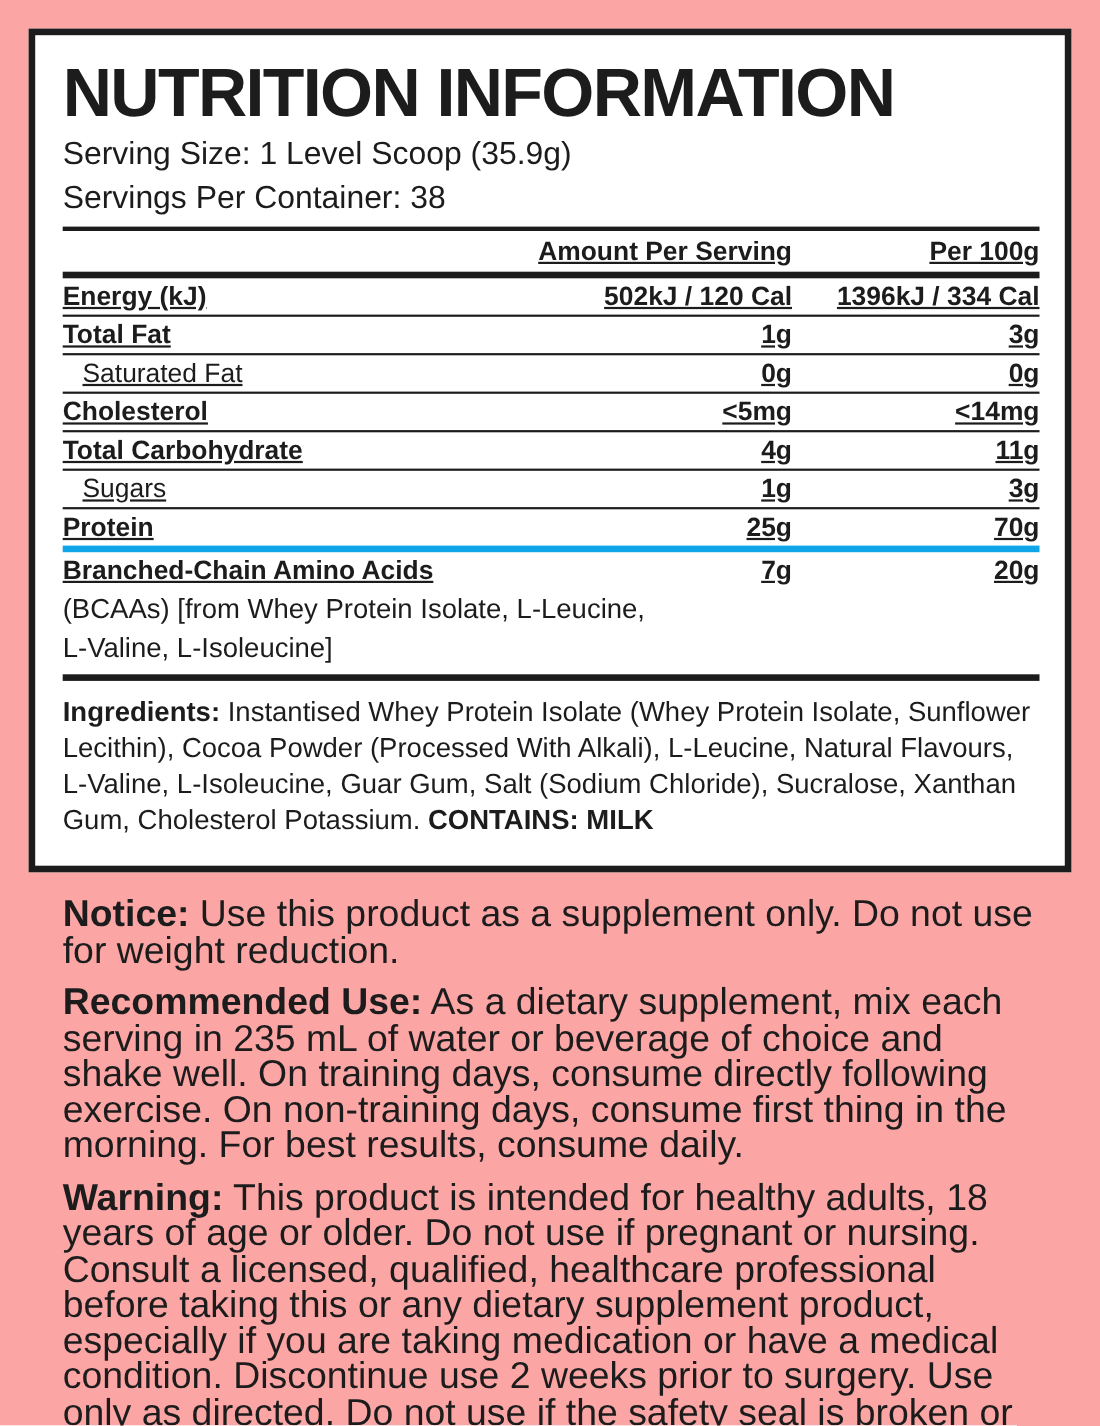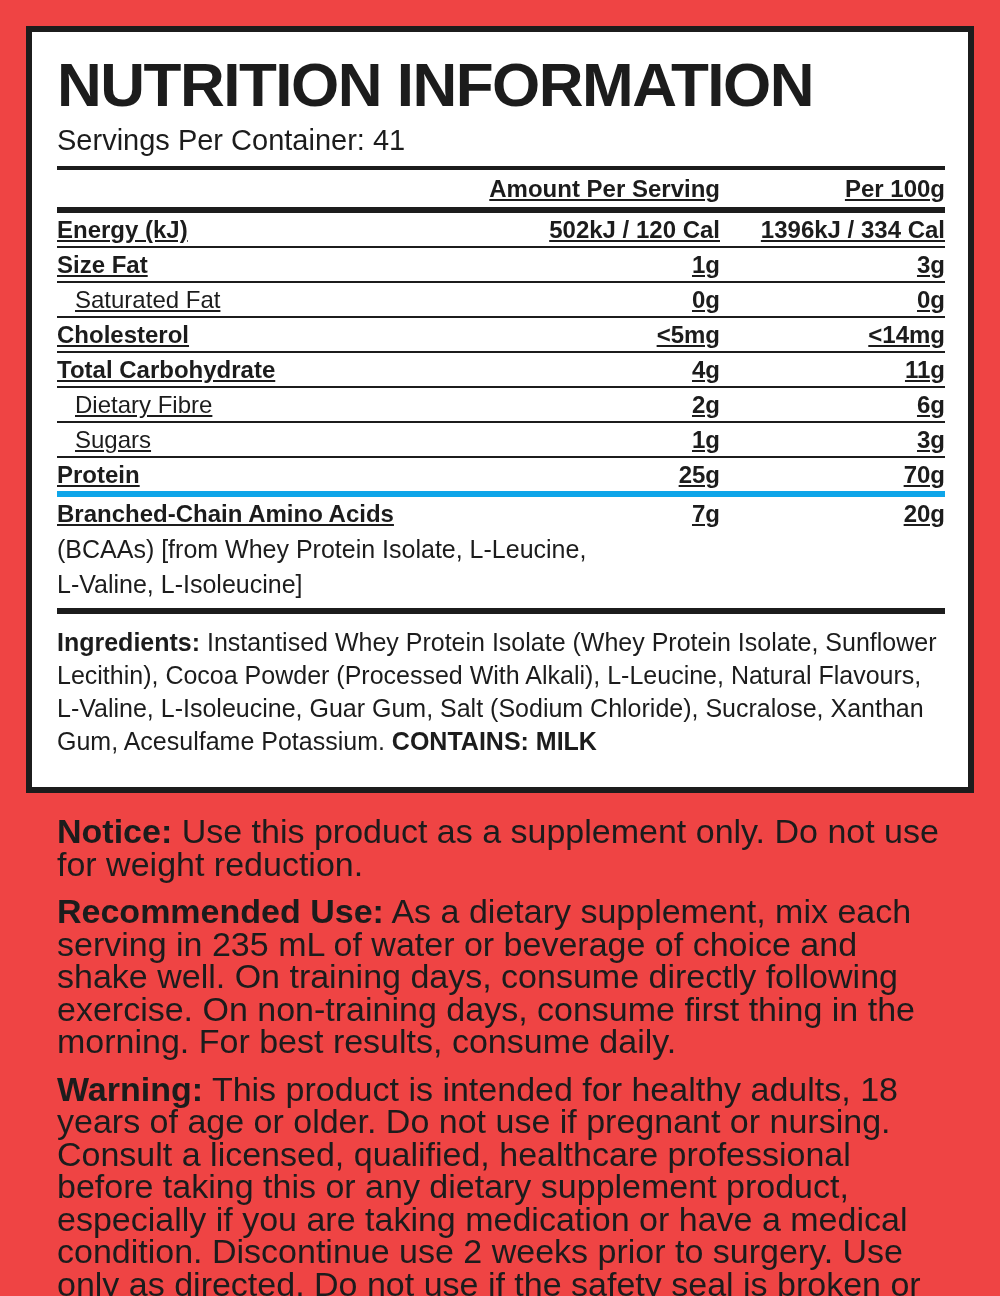--- a/index.html
+++ b/index.html
@@ -2,21 +2,21 @@
 <html><head>
 <meta charset="utf-8">
 <style>
   * { margin: 0; padding: 0; box-sizing: border-box; }
   html, body {
     width: 1000px; height: 1296px;
     background: #ffffff;
     color: #1c1c1c;
     font-family: "Liberation Sans", "DejaVu Sans", sans-serif;
   }
-  .page { position: relative; width: 1000px; height: 1296px; background: #ef4444; }
+  .page { position: relative; width: 1000px; height: 1296px; background: #fca5a5; }
 
   .label-box {
     position: absolute;
     left: 26px; top: 26px;
     width: 948px; height: 767px;
     border: 6px solid #1c1c1c;
     padding: 14px 23px 12px 25px;
     background: #fff;
   }
 
@@ -82,40 +82,41 @@
 </style>
 </head>
 <body>
 
 <div class="page">
 
   <div class="label-box">
 
     <div class="title">NUTRITION INFORMATION</div>
 
-    <div class="serving-line">Servings Per Container: 41</div>
+    <div class="serving-line">Serving Size: 1 Level Scoop (35.9g)</div>
+    <div class="serving-line">Servings Per Container: 38</div>
 
     <div class="rule rule-med"></div>
 
     <div class="t-row t-head">
       <span class="t-label"></span>
       <span class="t-serv">Amount Per Serving</span>
       <span class="t-100">Per 100g</span>
     </div>
 
     <div class="rule rule-thick"></div>
 
     <div class="t-row">
       <span class="t-label">Energy (kJ)</span>
       <span class="t-serv">502kJ / 120 Cal</span>
       <span class="t-100">1396kJ / 334 Cal</span>
     </div>
 
     <div class="t-row">
-      <span class="t-label">Size Fat</span>
+      <span class="t-label">Total Fat</span>
       <span class="t-serv">1g</span>
       <span class="t-100">3g</span>
     </div>
 
     <div class="t-row">
       <span class="t-label light">Saturated Fat</span>
       <span class="t-serv">0g</span>
       <span class="t-100">0g</span>
     </div>
 
@@ -124,25 +125,20 @@
       <span class="t-serv">&lt;5mg</span>
       <span class="t-100">&lt;14mg</span>
     </div>
 
     <div class="t-row">
       <span class="t-label">Total Carbohydrate</span>
       <span class="t-serv">4g</span>
       <span class="t-100">11g</span>
     </div>
 
-    <div class="t-row">
-      <span class="t-label light">Dietary Fibre</span>
-      <span class="t-serv">2g</span>
-      <span class="t-100">6g</span>
-    </div>
 
     <div class="t-row">
       <span class="t-label light">Sugars</span>
       <span class="t-serv">1g</span>
       <span class="t-100">3g</span>
     </div>
 
     <div class="t-row thick-border">
       <span class="t-label">Protein</span>
       <span class="t-serv">25g</span>
@@ -156,21 +152,21 @@
     </div>
 
     <div class="bcaa-note">
       <div>(BCAAs) [from Whey Protein Isolate, L-Leucine,</div>
       <div>L-Valine, L-Isoleucine]</div>
     </div>
 
     <div class="rule rule-thick"></div>
 
     <div class="ingredients">
-      <b>Ingredients:</b><span> Instantised Whey Protein Isolate (Whey Protein Isolate, Sunflower Lecithin), Cocoa Powder (Processed With Alkali), L-Leucine, Natural Flavours, L-Valine, L-Isoleucine, Guar Gum, Salt (Sodium Chloride), Sucralose, Xanthan Gum, Acesulfame Potassium. </span><b>CONTAINS: MILK</b>
+      <b>Ingredients:</b><span> Instantised Whey Protein Isolate (Whey Protein Isolate, Sunflower Lecithin), Cocoa Powder (Processed With Alkali), L-Leucine, Natural Flavours, L-Valine, L-Isoleucine, Guar Gum, Salt (Sodium Chloride), Sucralose, Xanthan Gum, Cholesterol Potassium. </span><b>CONTAINS: MILK</b>
     </div>
 
   </div>
 
   <div class="notices">
 
     <div class="para">
       <b>Notice:</b><span> Use this product as a supplement only. Do not use for weight reduction.</span>
     </div>
 

